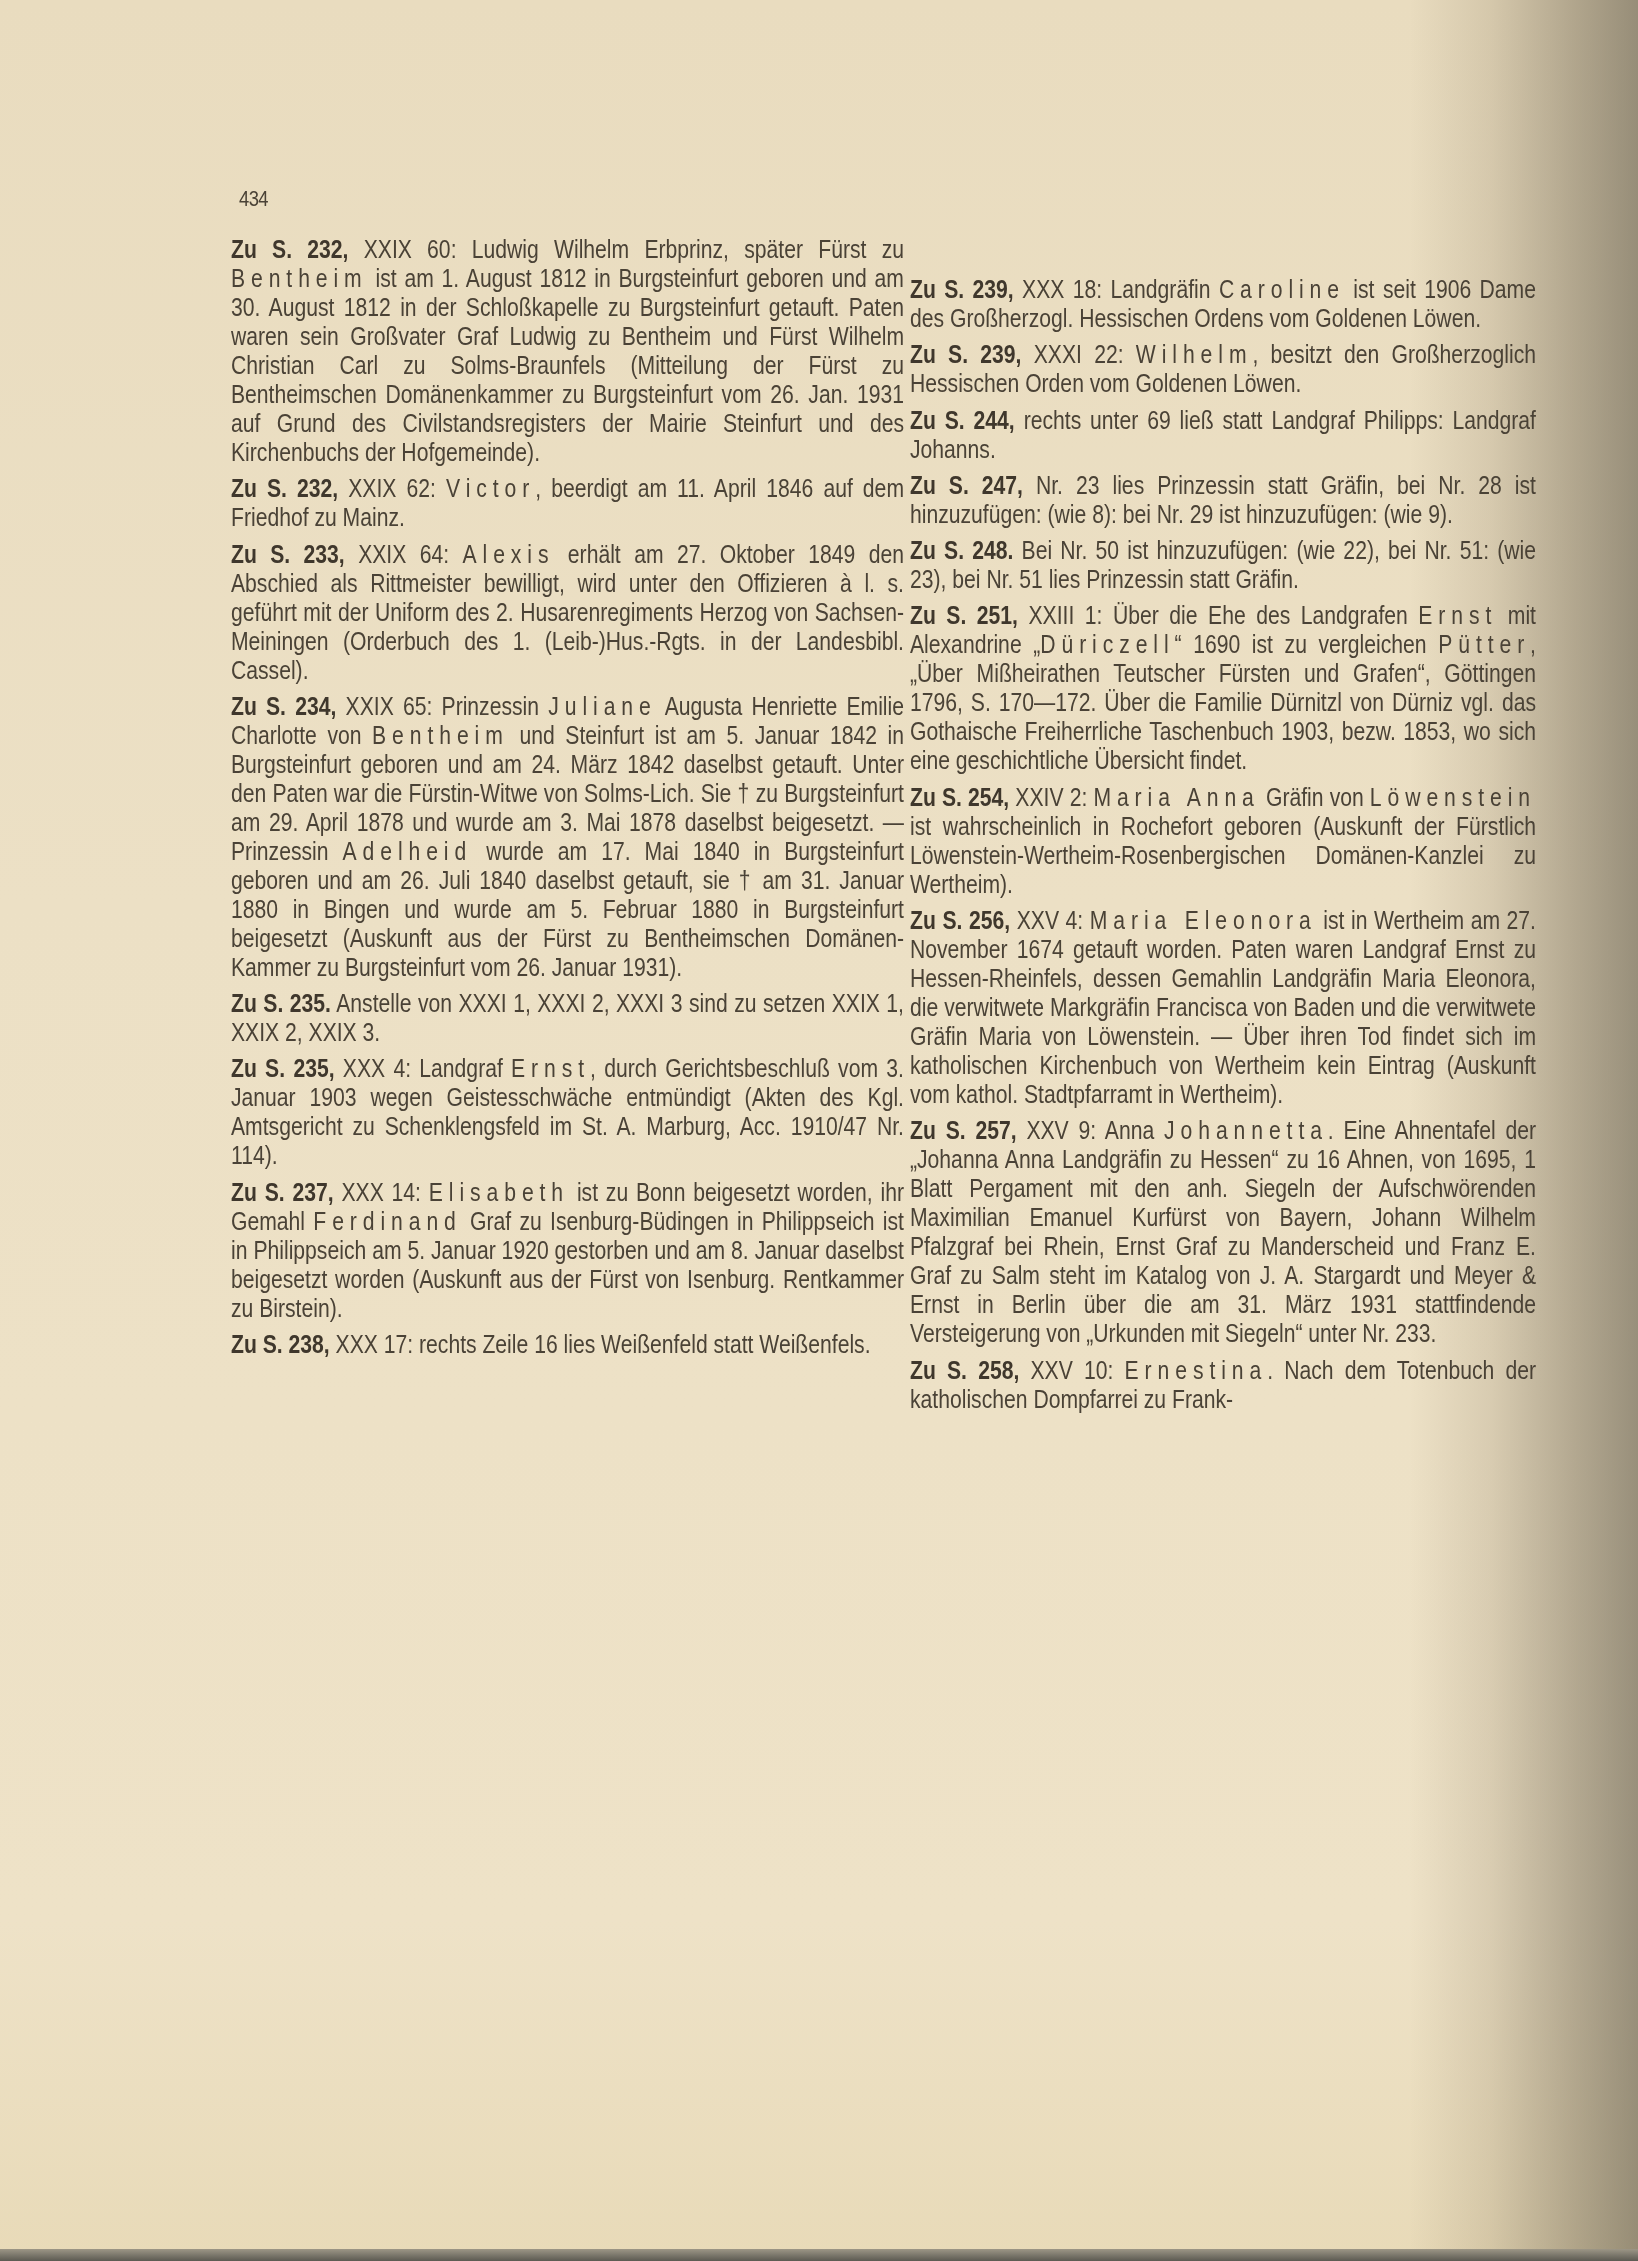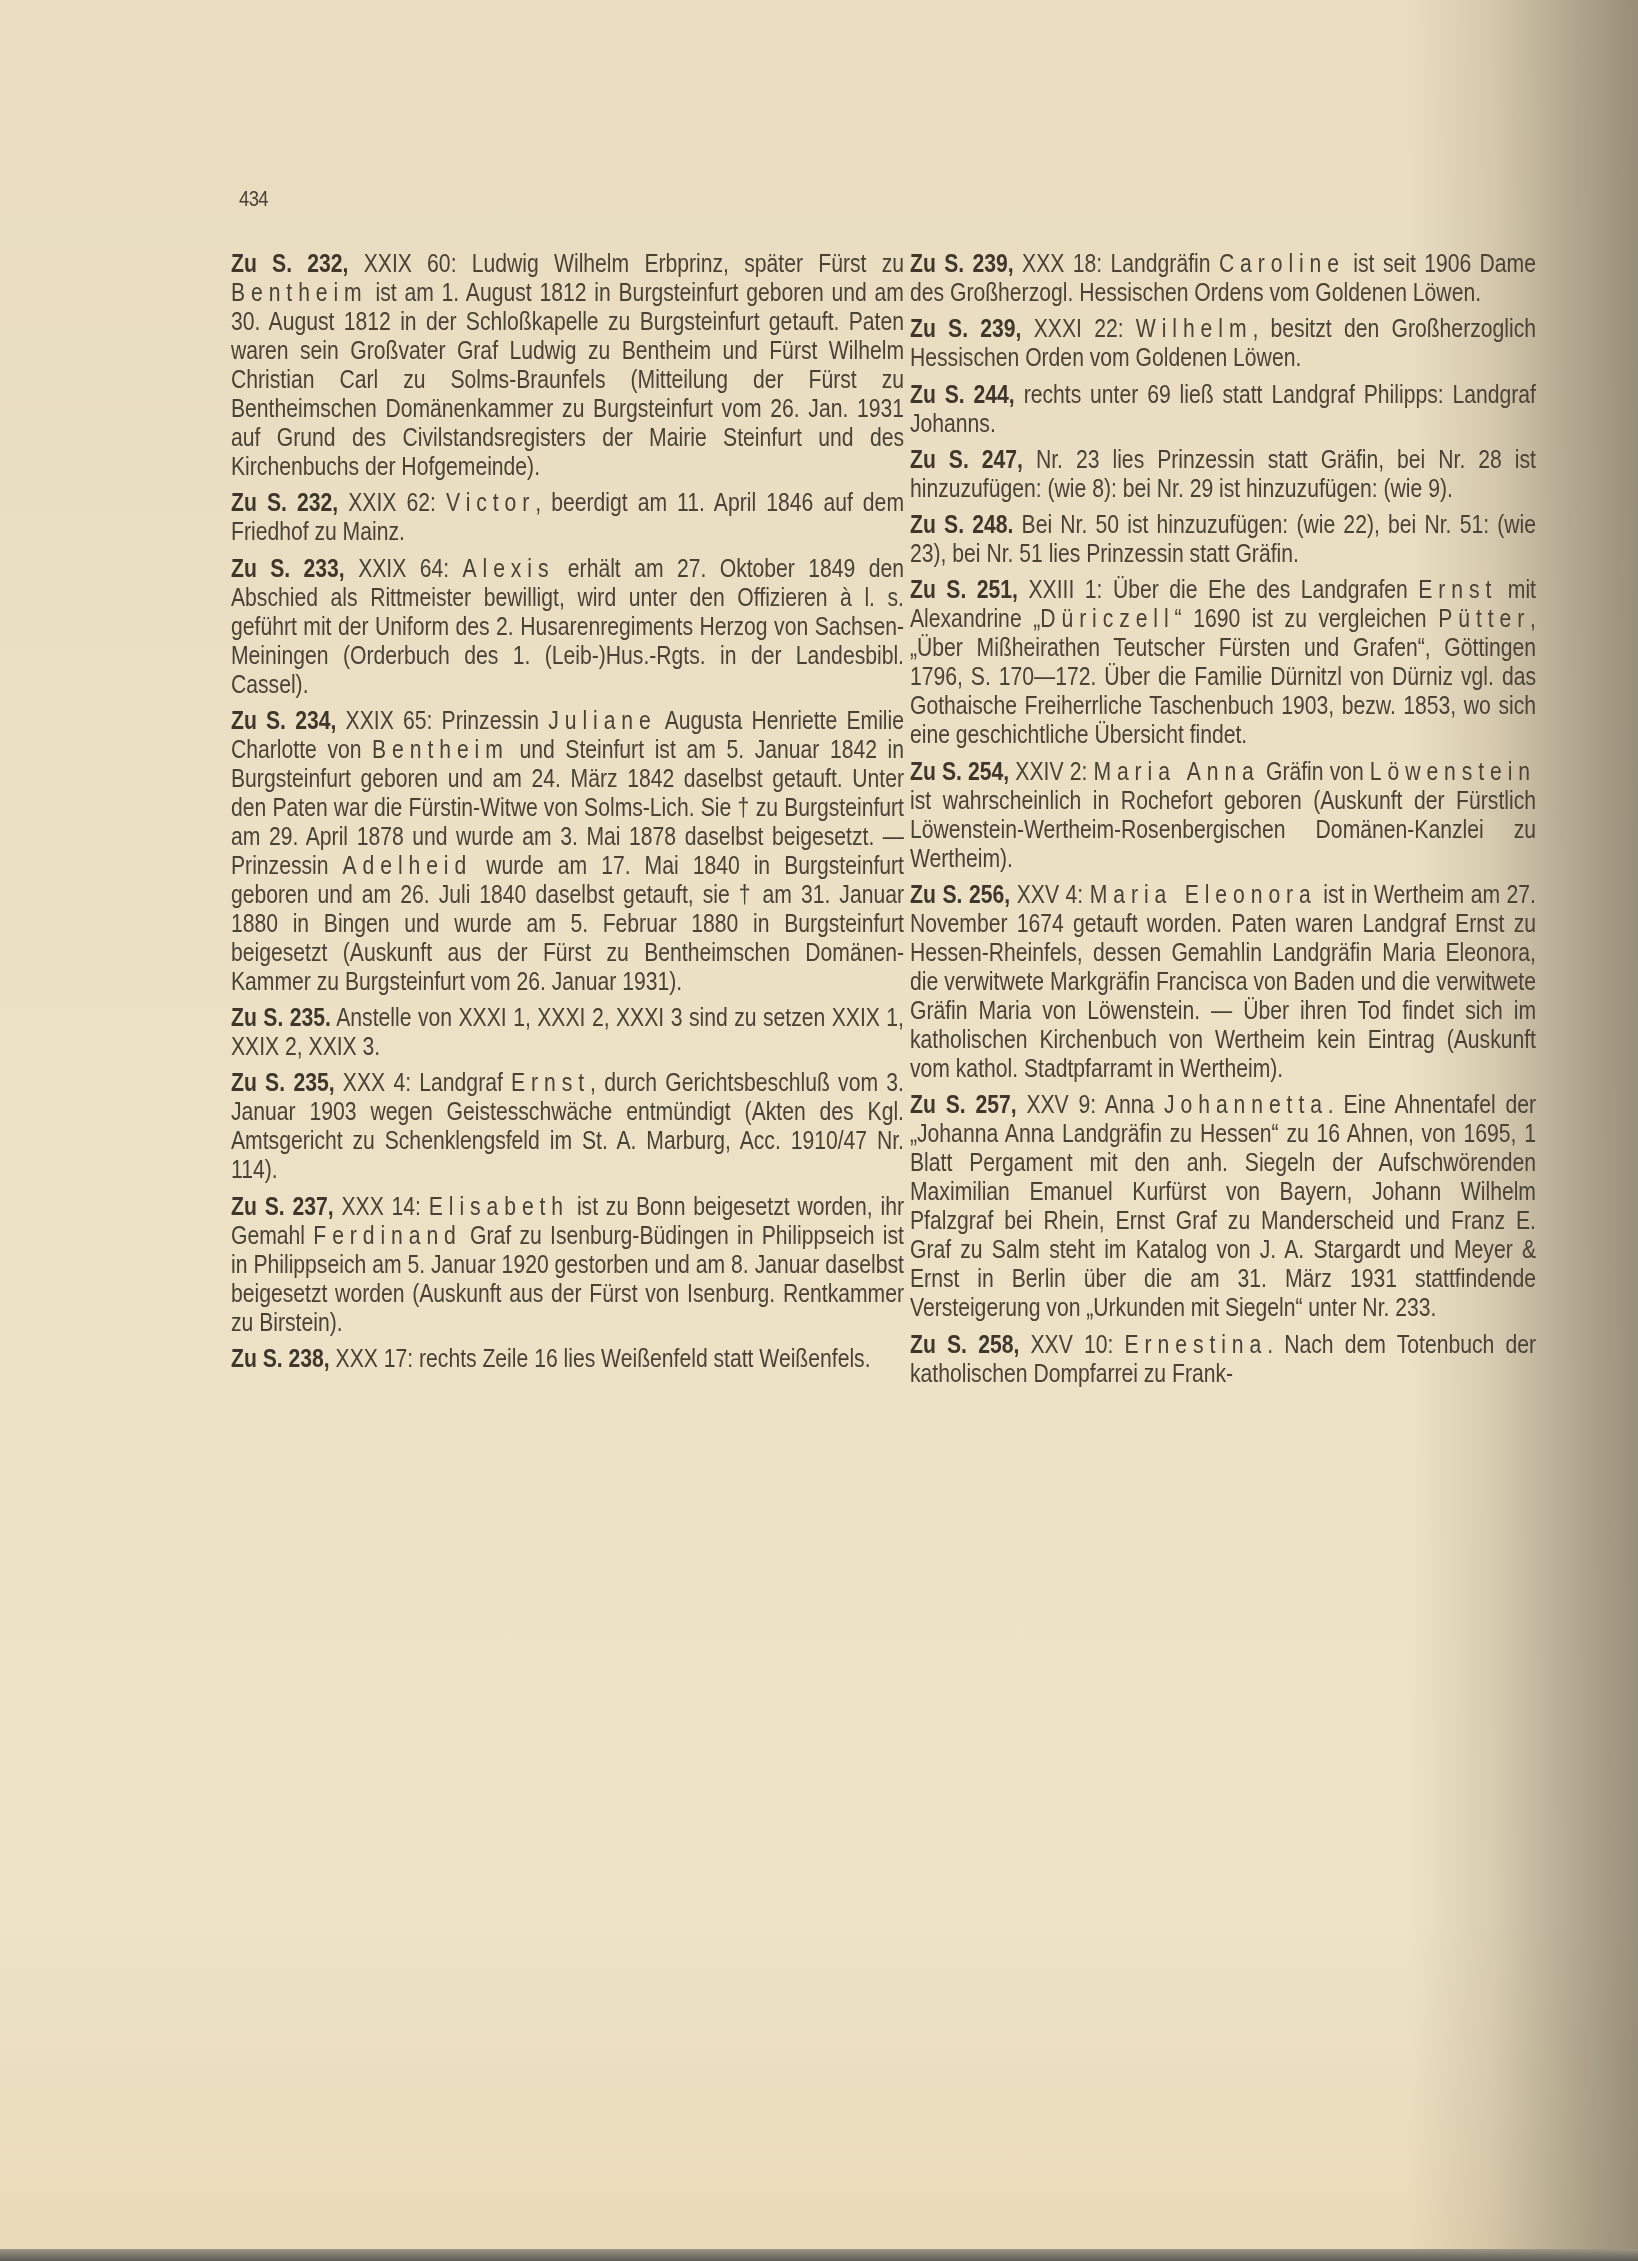--- a/index.html
+++ b/index.html
@@ -18,24 +18,24 @@
   .bottom-strip {
     position: absolute; left: 0; right: 0; bottom: 0; height: 12px;
     background: linear-gradient(to bottom, #9c9686, #5c5a52);
   }
   .page-number {
     position: absolute; left: 239px; top: 186px;
     font-size: 22.4px; letter-spacing: -0.7px;
     transform: scaleX(0.82); transform-origin: left top;
   }
   .column {
-    position: absolute; top: 249px;
+    position: absolute; top: 235px;
   }
   .col-left { left: 231px; width: 673px; }
-  .col-right { left: 910px; width: 626px; }
+  .col-right { left: 910px; width: 626px; margin-top: 40px; }
   .col-inner {
     width: 123%;
     transform: scaleX(0.813); transform-origin: left top;
   }
   .entry {
     font-size: 26px; line-height: 29px;
     text-align: justify; margin: 0 0 7.3px 0;
     hyphens: manual;
   }
   .head { font-weight: bold; color: #3f372c; }

